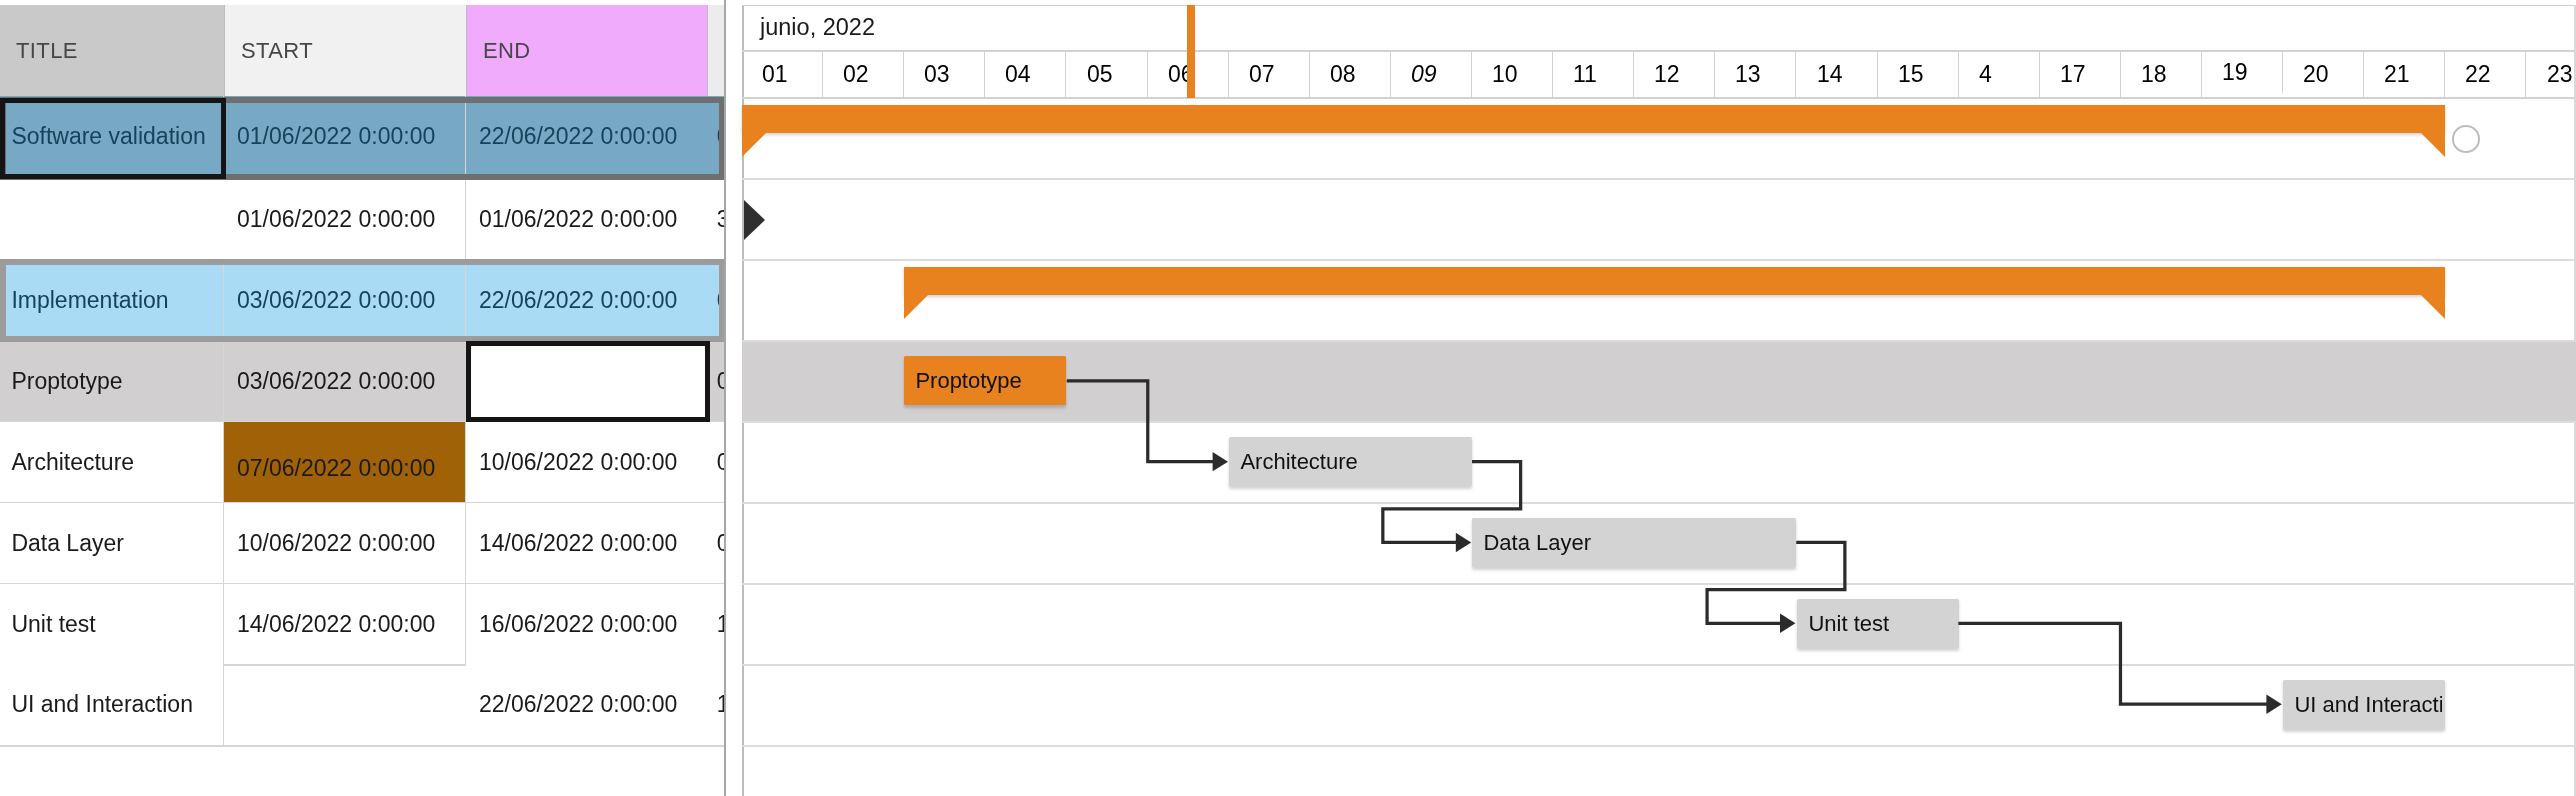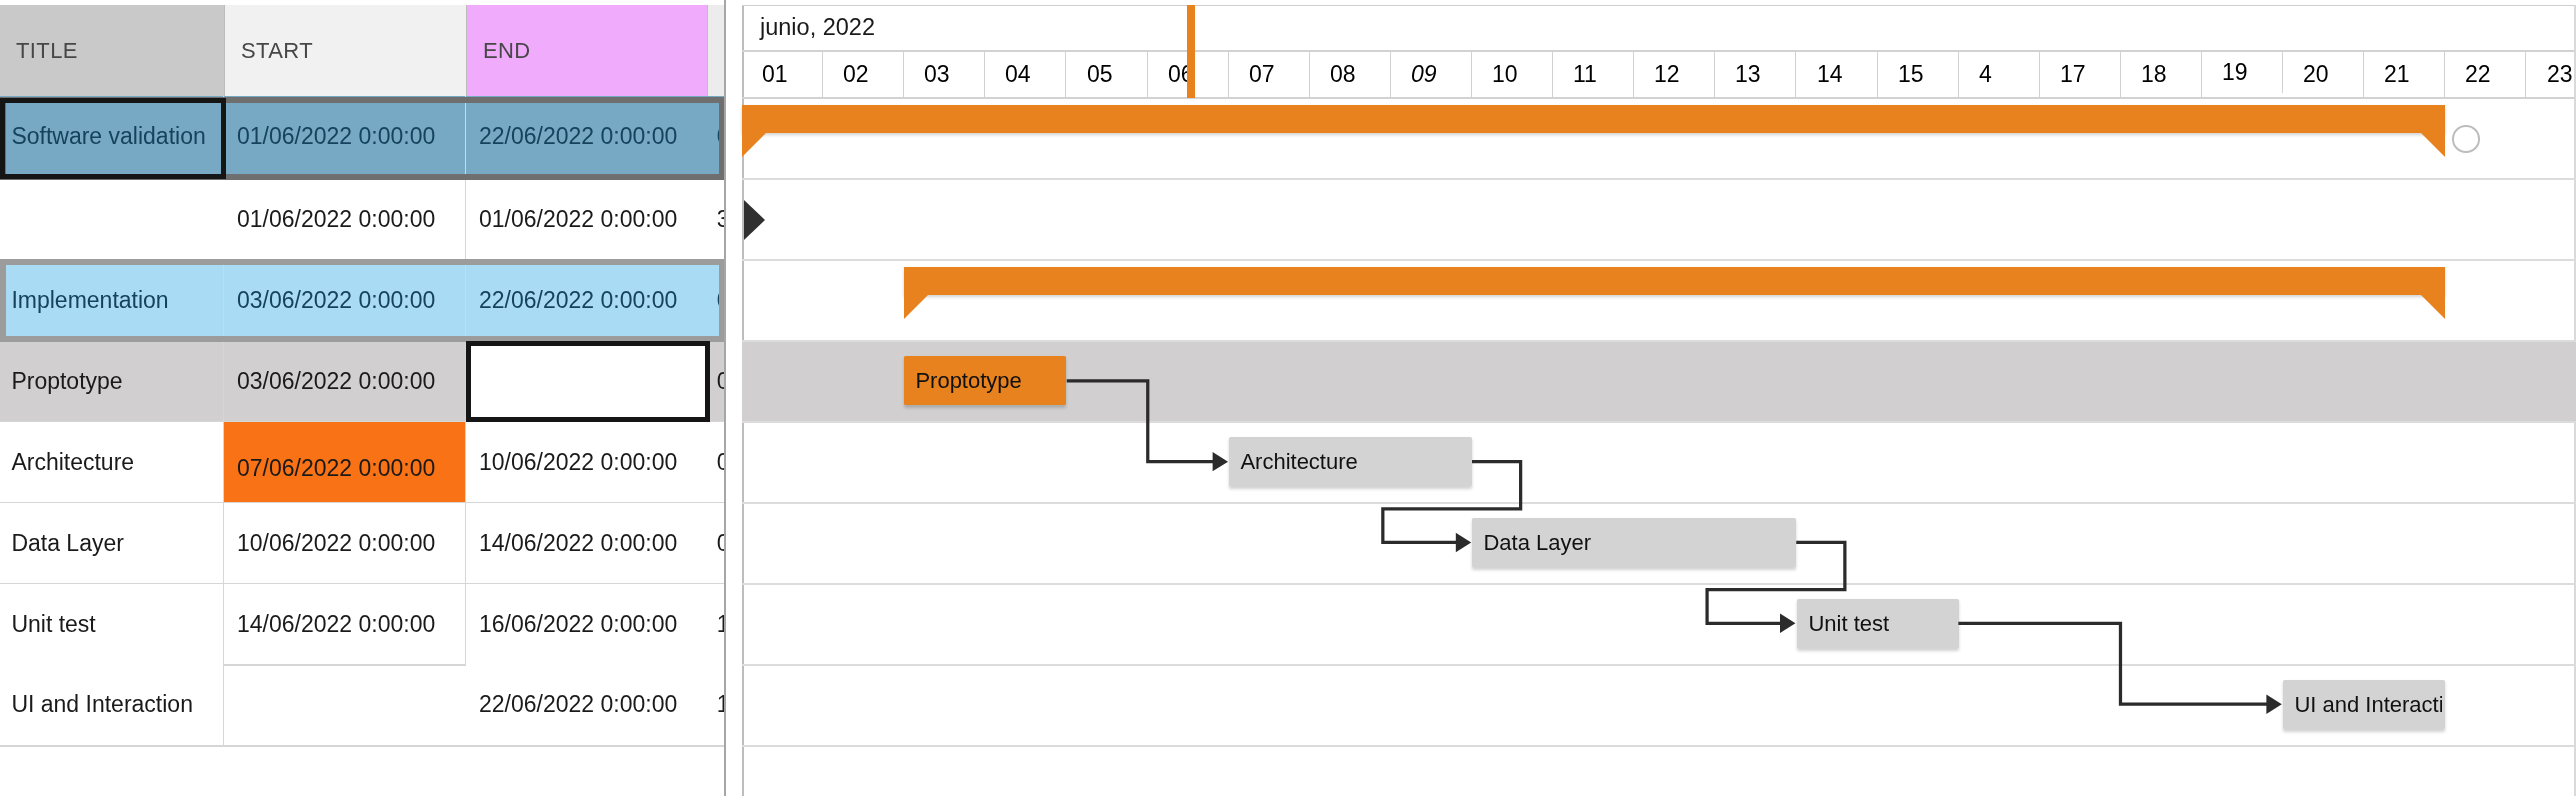--- a/index.html
+++ b/index.html
@@ -68,21 +68,21 @@
       </div>
       <div class="hline" style="left: 0px; top: 340px; width: 725px; background: rgb(214, 214, 214);"></div>
       <div class="abs" style="left: 0px; top: 341px; width: 725px; height: 81px;">
         <div class="cell" style="left: 0px; top: 0px; width: 224px; height: 81px; background: rgb(209, 207, 207); color: rgb(26, 26, 26); padding-left: 11.4px;">Proptotype</div>
         <div class="cell" style="left: 224px; top: 0px; width: 242px; height: 81px; background: rgb(209, 207, 207); color: rgb(26, 26, 26);">03/06/2022 0:00:00</div>
         <div class="cell" style="left: 707px; top: 0px; width: 18px; height: 81px; background: rgb(209, 207, 207); color: rgb(26, 26, 26); padding-left: 9.7px; border-right: none;">0</div>
       </div>
       <div class="hline" style="left: 0px; top: 421px; width: 725px; background: rgb(214, 214, 214);"></div>
       <div class="abs" style="left: 0px; top: 422px; width: 725px; height: 81px;">
         <div class="cell" style="left: 0px; top: 0px; width: 224px; height: 81px; background: rgb(255, 255, 255); color: rgb(26, 26, 26); padding-left: 11.4px;">Architecture</div>
-        <div class="cell" style="left: 224px; top: 0px; width: 242px; height: 92px; background: #f97316; color: rgb(26, 26, 26);">07/06/2022 0:00:00</div>
+        <div class="cell" style="left: 224px; top: 0px; width: 242px; height: 92px; background: #a16207; color: rgb(26, 26, 26);">07/06/2022 0:00:00</div>
         <div class="cell" style="left: 466px; top: 0px; width: 242px; height: 81px; background: rgb(255, 255, 255); color: rgb(26, 26, 26);">10/06/2022 0:00:00</div>
         <div class="cell" style="left: 707px; top: 0px; width: 18px; height: 81px; background: rgb(255, 255, 255); color: rgb(26, 26, 26); padding-left: 9.7px; border-right: none;">0</div>
       </div>
       <div class="hline" style="left: 0px; top: 502px; width: 725px; background: rgb(214, 214, 214);"></div>
       <div class="abs" style="left: 0px; top: 503px; width: 725px; height: 81px;">
         <div class="cell" style="left: 0px; top: 0px; width: 224px; height: 81px; background: rgb(255, 255, 255); color: rgb(26, 26, 26); padding-left: 11.4px;">Data Layer</div>
         <div class="cell" style="left: 224px; top: 0px; width: 242px; height: 81px; background: rgb(255, 255, 255); color: rgb(26, 26, 26);">10/06/2022 0:00:00</div>
         <div class="cell" style="left: 466px; top: 0px; width: 242px; height: 81px; background: rgb(255, 255, 255); color: rgb(26, 26, 26);">14/06/2022 0:00:00</div>
         <div class="cell" style="left: 707px; top: 0px; width: 18px; height: 81px; background: rgb(255, 255, 255); color: rgb(26, 26, 26); padding-left: 9.7px; border-right: none;">0</div>
       </div>

